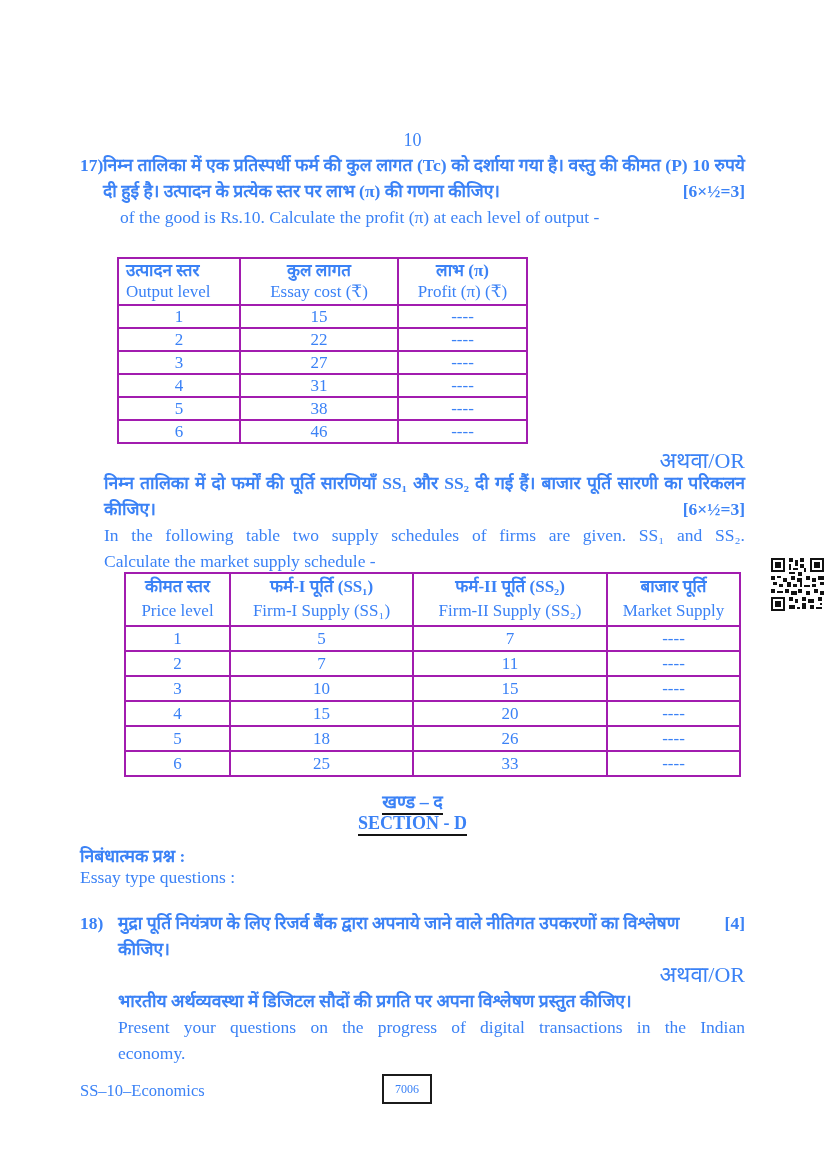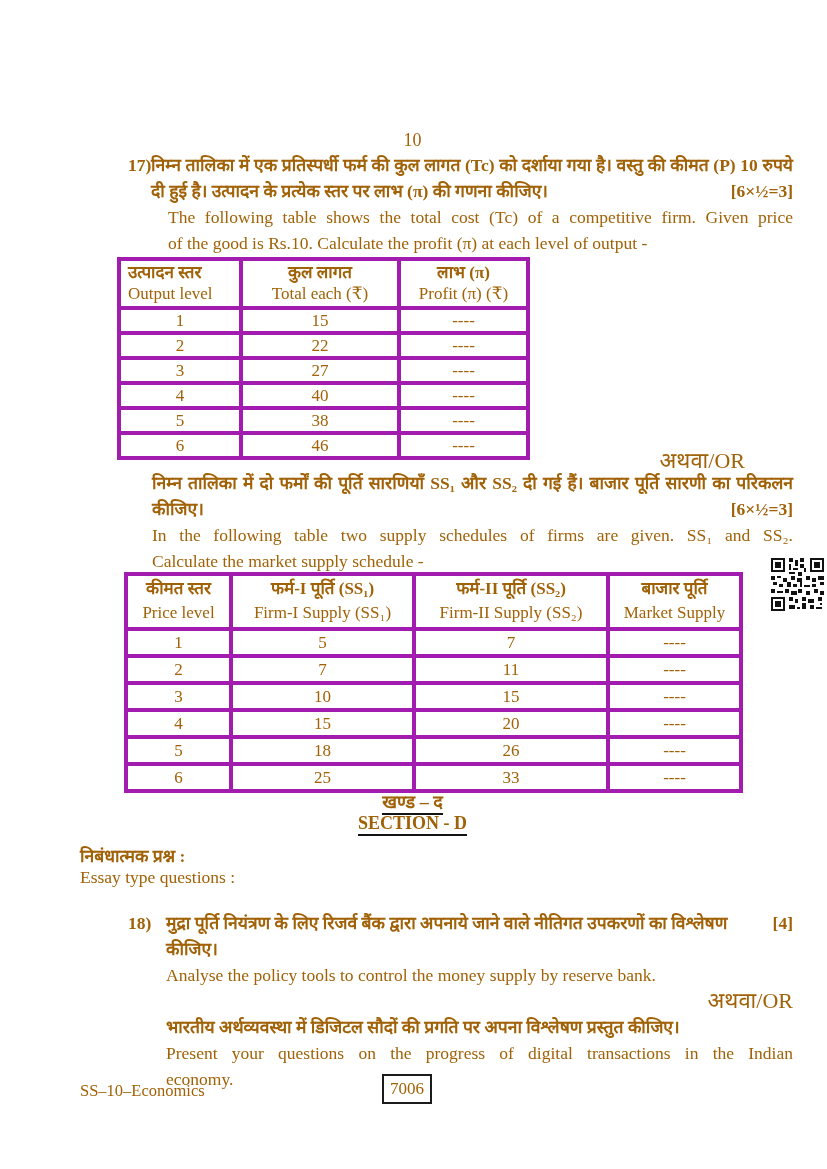--- a/index.html
+++ b/index.html
@@ -1,100 +1,99 @@
 <!DOCTYPE html>
 <html><head>
 <meta charset="utf-8">
 <style>
   html,body { margin:0; padding:0; background:#e8e8e8; }
   .page {
     position:relative;
     width:827px; height:1169px;
     background:#ffffff;
     font-family:"Liberation Serif","DejaVu Serif",serif;
-    color:#a16207;
+    color:#3b82f6;
     overflow:hidden;
     margin:0 auto;
   }
   .abs { position:absolute; }
   .col { left:80px; width:665px; }
   .center { text-align:center; }
   .bold { font-weight:bold; }
   .hi { font-weight:600; }
   .pagenum { top:130px; font-size:18px; }
-  .qtext { font-size:17.5px; line-height:26px;margin-left:48px; }
+  .qtext { font-size:17.5px; line-height:26px; }
   .qrow { display:flex; align-items:flex-start; }
   .qnum { flex:none; width:23px; font-weight:bold; }
   .qnum18 { flex:none; width:38px; font-weight:bold; }
   .qbody { flex:1; min-width:0; }
   .just { text-align:justify; text-align-last:justify; }
   .ind { padding-left:17px; }
   .flexline { display:flex; justify-content:space-between; align-items:flex-start; }
   .orline { text-align:right; font-size:22px; }
   .exam-table { position:absolute; border-collapse:collapse; font-size:17px; table-layout:fixed; }
   .exam-table th, .exam-table td {
-    border:4px solid #a21caf; text-align:center; vertical-align:middle;
+    border:2px solid #a21caf; text-align:center; vertical-align:middle;
     padding:0 4px; overflow:hidden; white-space:nowrap;
   }
   .exam-table th { font-weight:normal; line-height:21px; padding-top:1px; padding-bottom:2px; }
   .exam-table th .hdr-hi { font-weight:600; }
   #t1 { left:117px; top:257px; width:409px; }
   #t1 td { height:21px; line-height:20px; }
   #t1 th:first-child { text-align:left; padding-left:7px; }
   #t2 { left:124px; top:572px; width:615px; }
   #t2 th { line-height:24px; }
   #t2 td { height:23px; line-height:22px; }
   .sec-head { font-size:18px; font-weight:bold; }
   .sec-head .ul { border-bottom:2px solid #141414; padding-bottom:1px; }
   .type-label { font-size:17.5px; }
   .footer-code { top:1081px; left:80px; font-size:16.5px; }
   .footer-box {
     top:1074px; left:382px; width:46px; height:26px;
     border:2px solid #1b1b1b; text-align:center;
-    font-size:17px; line-height:26px;
+    font-size:12px; line-height:26px;
   }
   .qr { top:556px; left:769px; width:57px; height:57px; }
 </style>
 </head>
 <body>
 
 <div class="page">
 
   <div class="abs col center pagenum">10</div>
 
   <div class="abs col qtext" style="top:152px;">
     <div class="qrow">
       <span class="qnum">17)</span>
       <div class="qbody">
         <div class="hi just">निम्न तालिका में एक प्रतिस्पर्धी फर्म की कुल लागत (Tc) को दर्शाया गया है। वस्तु की कीमत (P) 10 रुपये</div>
         <div class="flexline">
           <span class="hi">दी हुई है। उत्पादन के प्रत्येक स्तर पर लाभ (π) की गणना कीजिए।</span>
           <span class="bold">[6×½=3]</span>
         </div>
-        <div class="ind just">The following table shows the total cost (Tc) of a competitive firm. Given price</div>
         <div class="ind">of the good is Rs.10. Calculate the profit (π) at each level of output -</div>
       </div>
     </div>
   </div>
 
   <table id="t1" class="exam-table">
     <colgroup>
         <col style="width:122px">
         <col style="width:158px">
         <col style="width:129px">
       </colgroup>
     <thead>
       <tr>
         <th>
           <div class="hdr-hi">उत्पादन स्तर</div>
           <div>Output level</div>
         </th>
         <th>
           <div class="hdr-hi">कुल लागत</div>
-          <div>Total each (₹)</div>
+          <div>Essay cost (₹)</div>
         </th>
         <th>
           <div class="hdr-hi">लाभ (π)</div>
           <div>Profit (π) (₹)</div>
         </th>
       </tr>
     </thead>
     <tbody>
         <tr>
           <td>1</td>
@@ -106,21 +105,21 @@
           <td>22</td>
           <td>----</td>
         </tr>
         <tr>
           <td>3</td>
           <td>27</td>
           <td>----</td>
         </tr>
         <tr>
           <td>4</td>
-          <td>40</td>
+          <td>31</td>
           <td>----</td>
         </tr>
         <tr>
           <td>5</td>
           <td>38</td>
           <td>----</td>
         </tr>
         <tr>
           <td>6</td>
           <td>46</td>
@@ -282,21 +281,20 @@
   <div class="abs col type-label" style="top:867px;">Essay type questions :</div>
 
   <div class="abs col qtext" style="top:910px;">
     <div class="qrow">
       <span class="qnum18">18)</span>
       <div class="qbody">
         <div class="flexline">
           <span class="hi">मुद्रा पूर्ति नियंत्रण के लिए रिजर्व बैंक द्वारा अपनाये जाने वाले नीतिगत उपकरणों का विश्लेषण कीजिए।</span>
           <span class="bold">[4]</span>
         </div>
-        <div>Analyse the policy tools to control the money supply by reserve bank.</div>
         <div class="orline">अथवा/OR</div>
         <div class="hi">भारतीय अर्थव्यवस्था में डिजिटल सौदों की प्रगति पर अपना विश्लेषण प्रस्तुत कीजिए।</div>
         <div class="just">Present your questions on the progress of digital transactions in the Indian</div>
         <div>economy.</div>
       </div>
     </div>
   </div>
 
   <div class="abs footer-code">SS–10–Economics</div>
   <div class="abs footer-box">7006</div>

